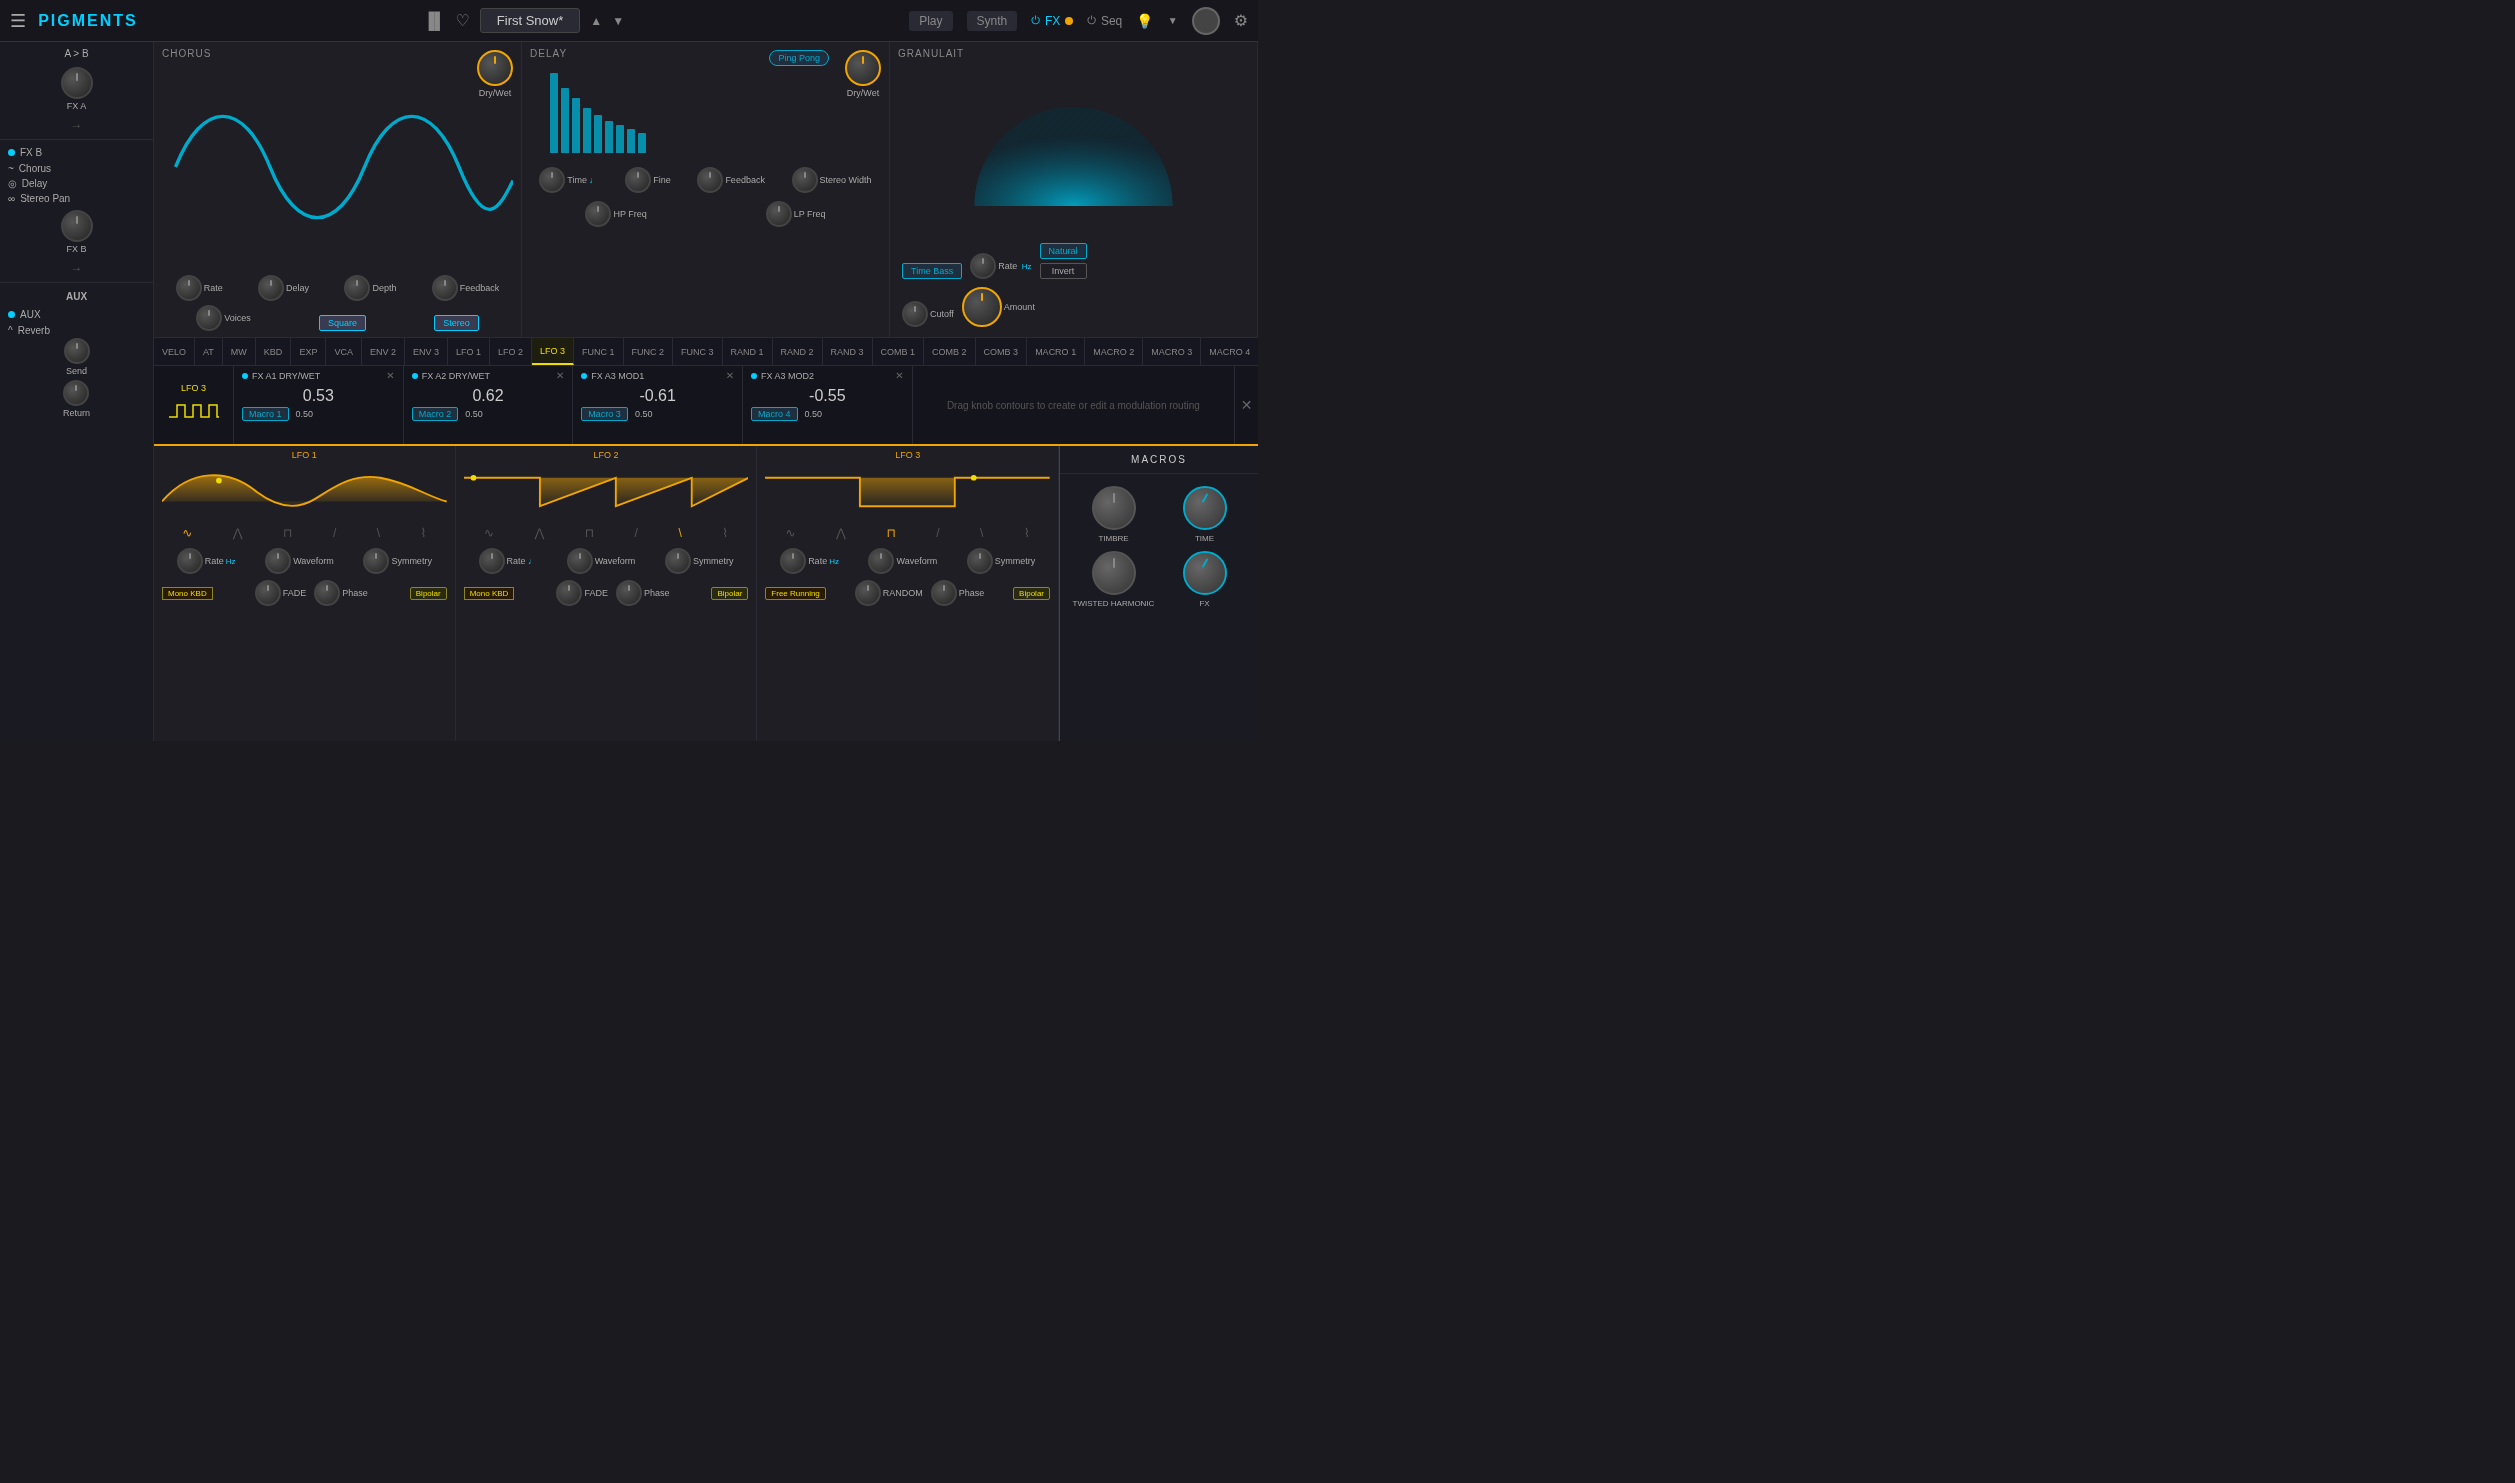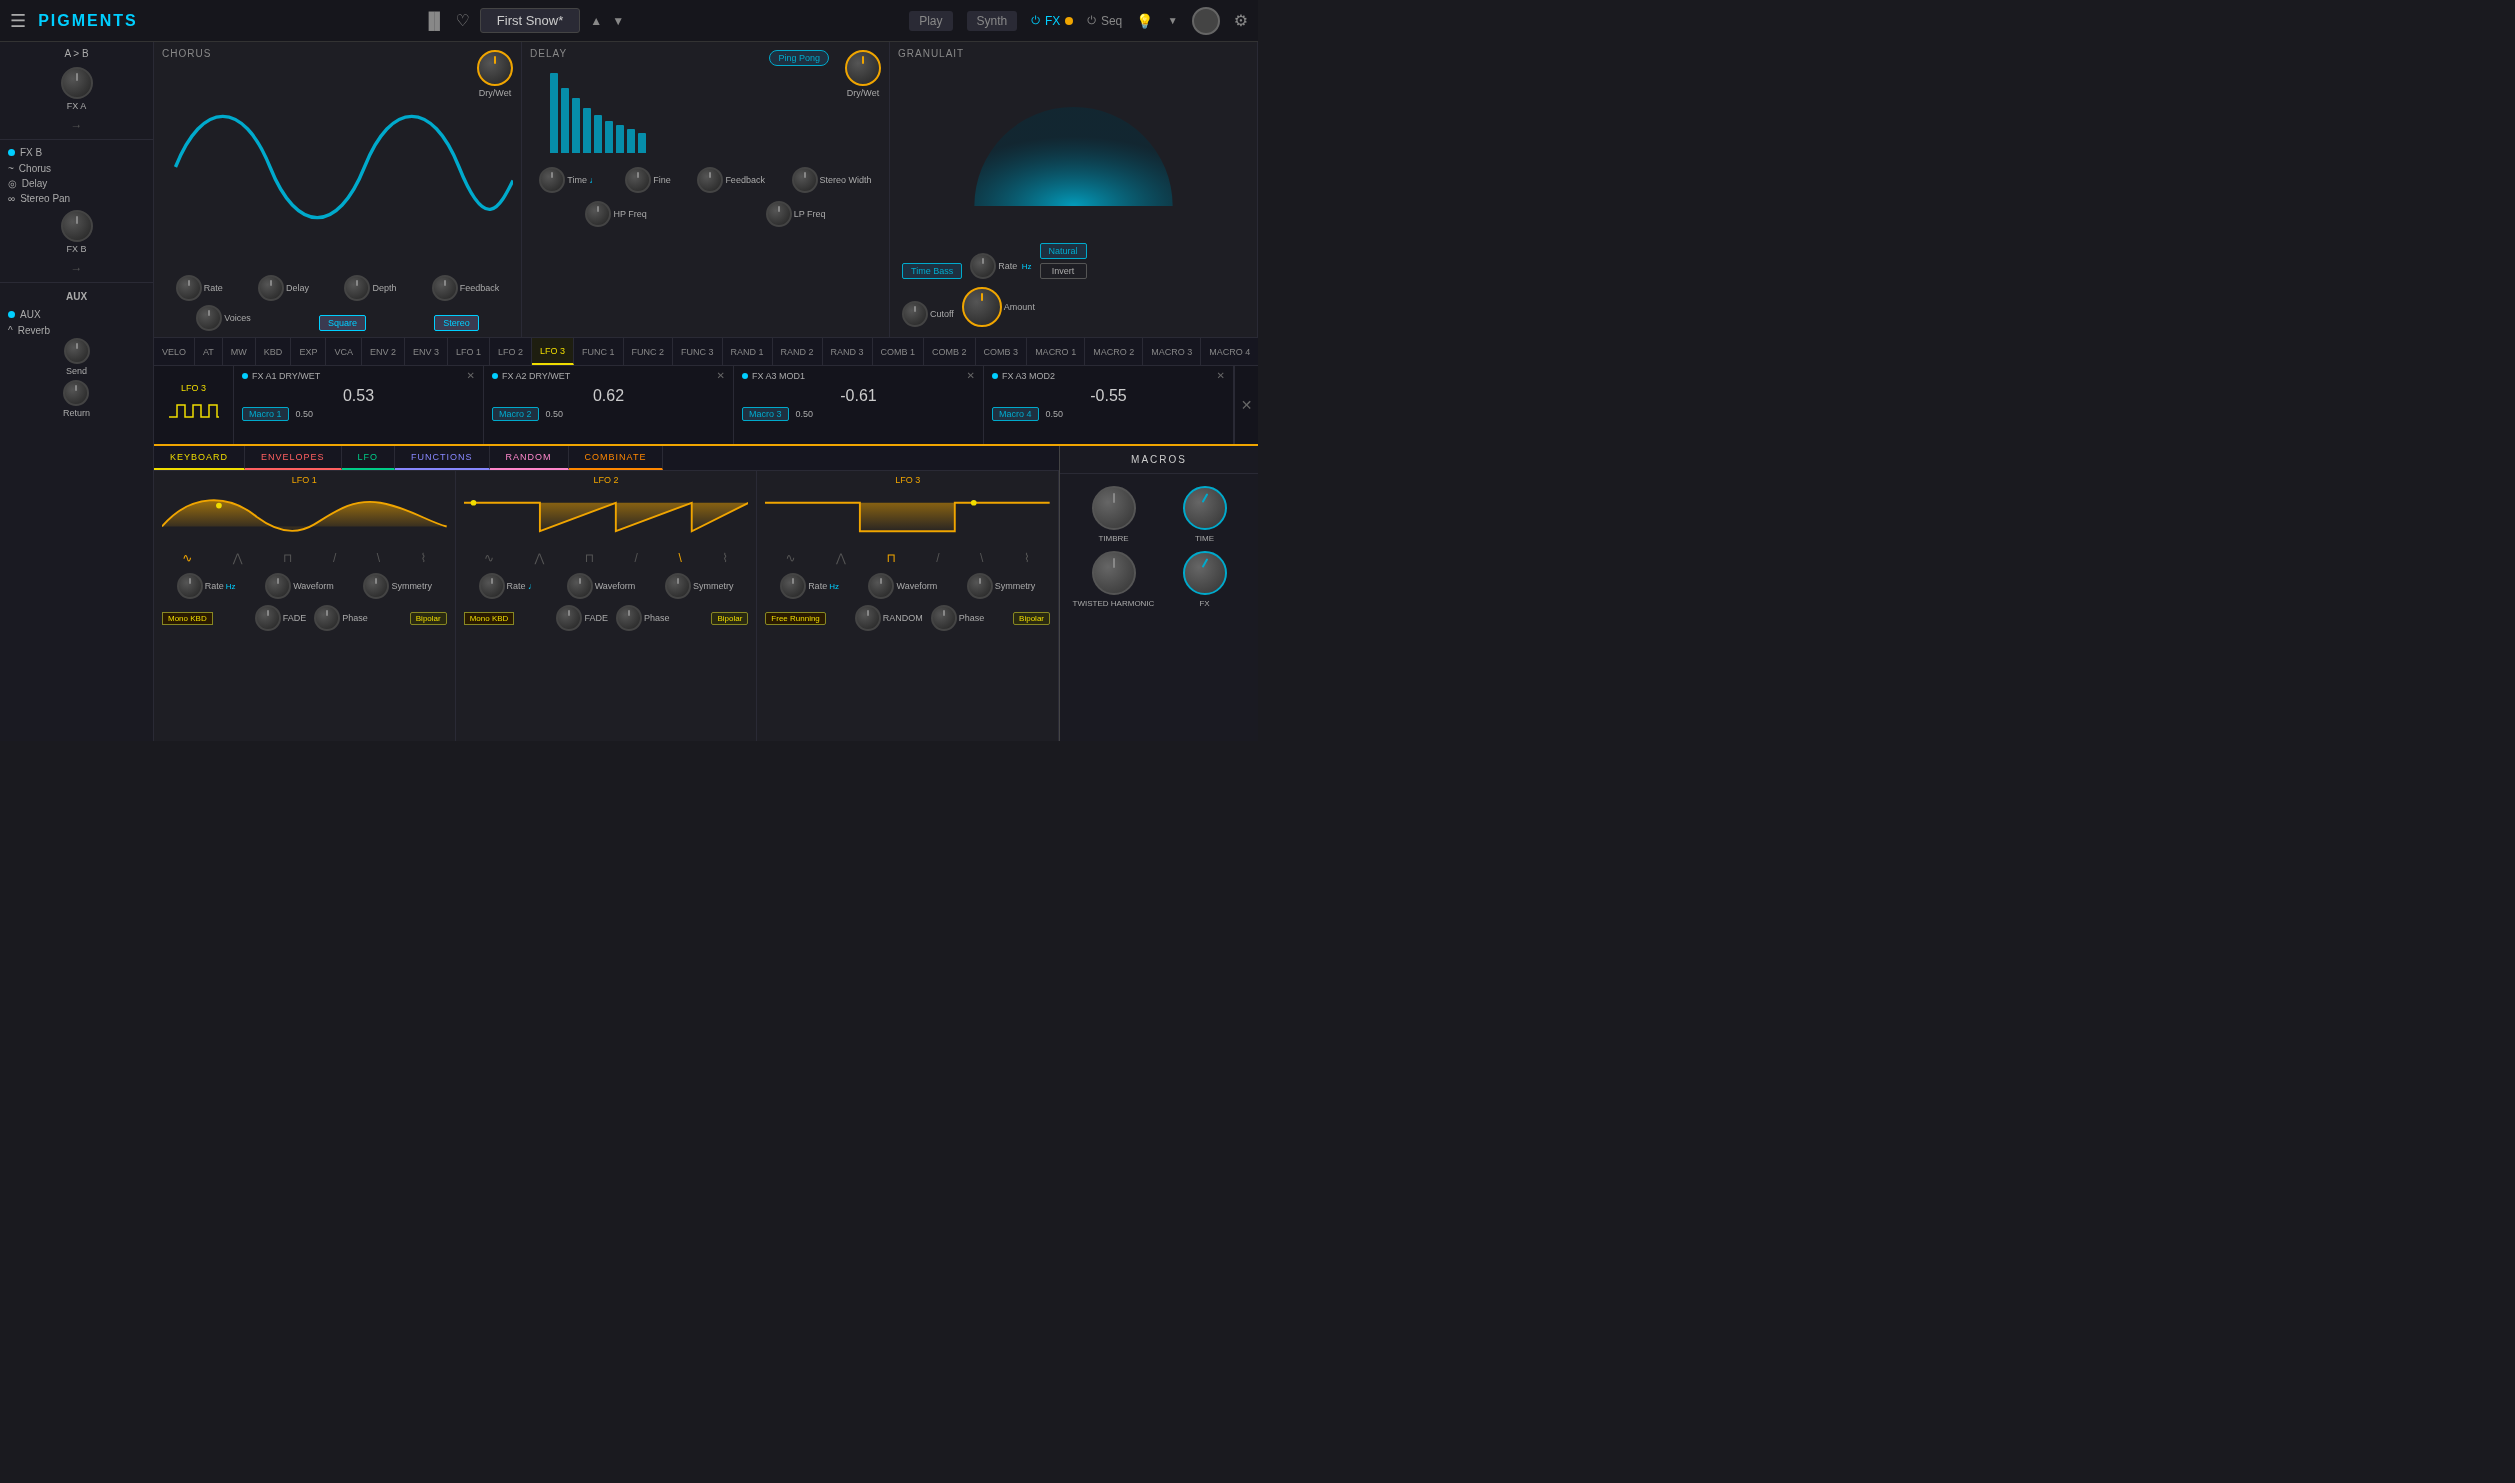--- a/index.html
+++ b/index.html
@@ -932,35 +932,30 @@
               <span class="mod-target-name">FX A3 MOD2</span>
               <span class="mod-x">✕</span>
             </div>
             <div class="mod-value">-0.55</div>
             <div>
               <span class="mod-macro-tag">Macro 4</span>
               <span class="mod-macro-val">0.50</span>
             </div>
           </div>
 
+          <div class="mod-hint">
+            <span>Drag knob contours to create or edit a modulation routing</span>
+          </div>
         </div>
         <div class="mod-close">✕</div>
       </div>
 
       <div class="bottom-section">
         <div class="bottom-tabs-panel">
 
-          <div class="section-tabs">
-            <div class="section-tab keyboard">KEYBOARD</div>
-            <div class="section-tab envelopes">ENVELOPES</div>
-            <div class="section-tab lfo">LFO</div>
-            <div class="section-tab functions">FUNCTIONS</div>
-            <div class="section-tab random">RANDOM</div>
-            <div class="section-tab combinate">COMBINATE</div>
-          </div>
 
           <div class="lfo-content">
 
             <div class="lfo-unit">
               <div class="lfo-title lfo1">LFO 1</div>
               <div class="lfo-wave-display">
                 <svg class="lfo-wave-svg" viewBox="0 0 300 60">
                   <defs>
                     <linearGradient id="lfo1grad" x1="0" y1="0" x2="0" y2="1">
                       <stop offset="0%" stop-color="#f0a500" stop-opacity="0.6"></stop>

